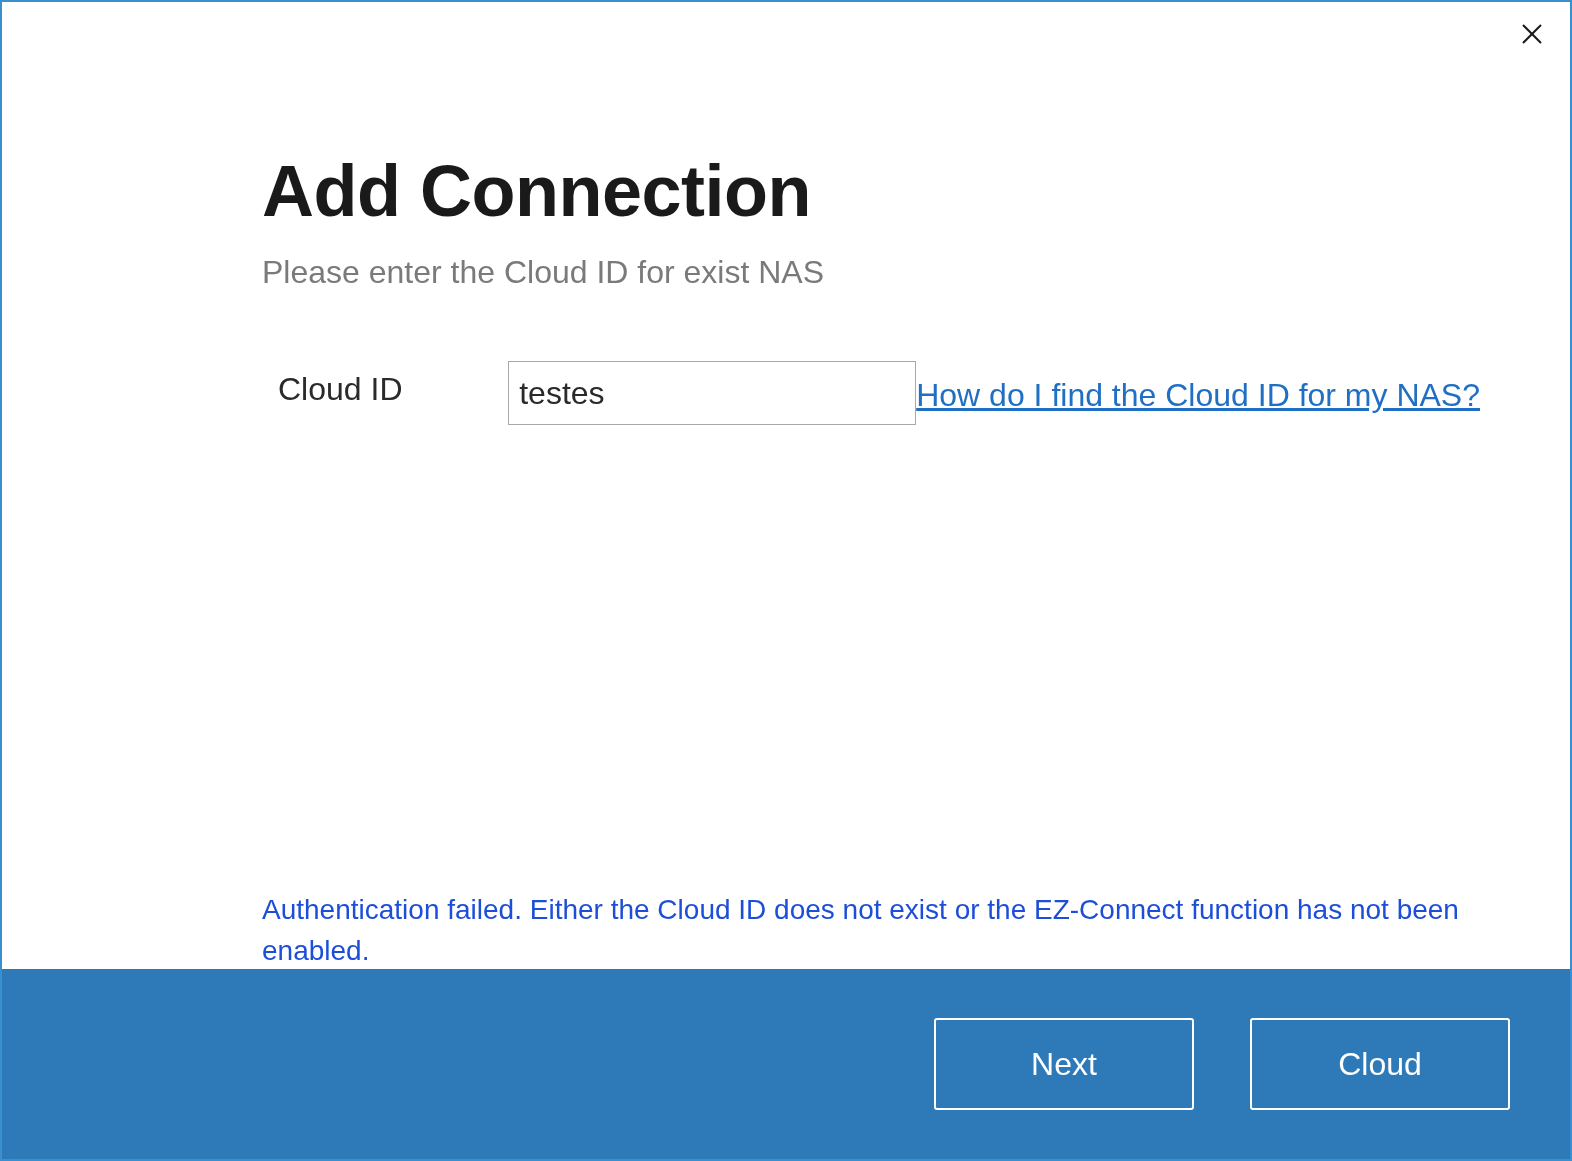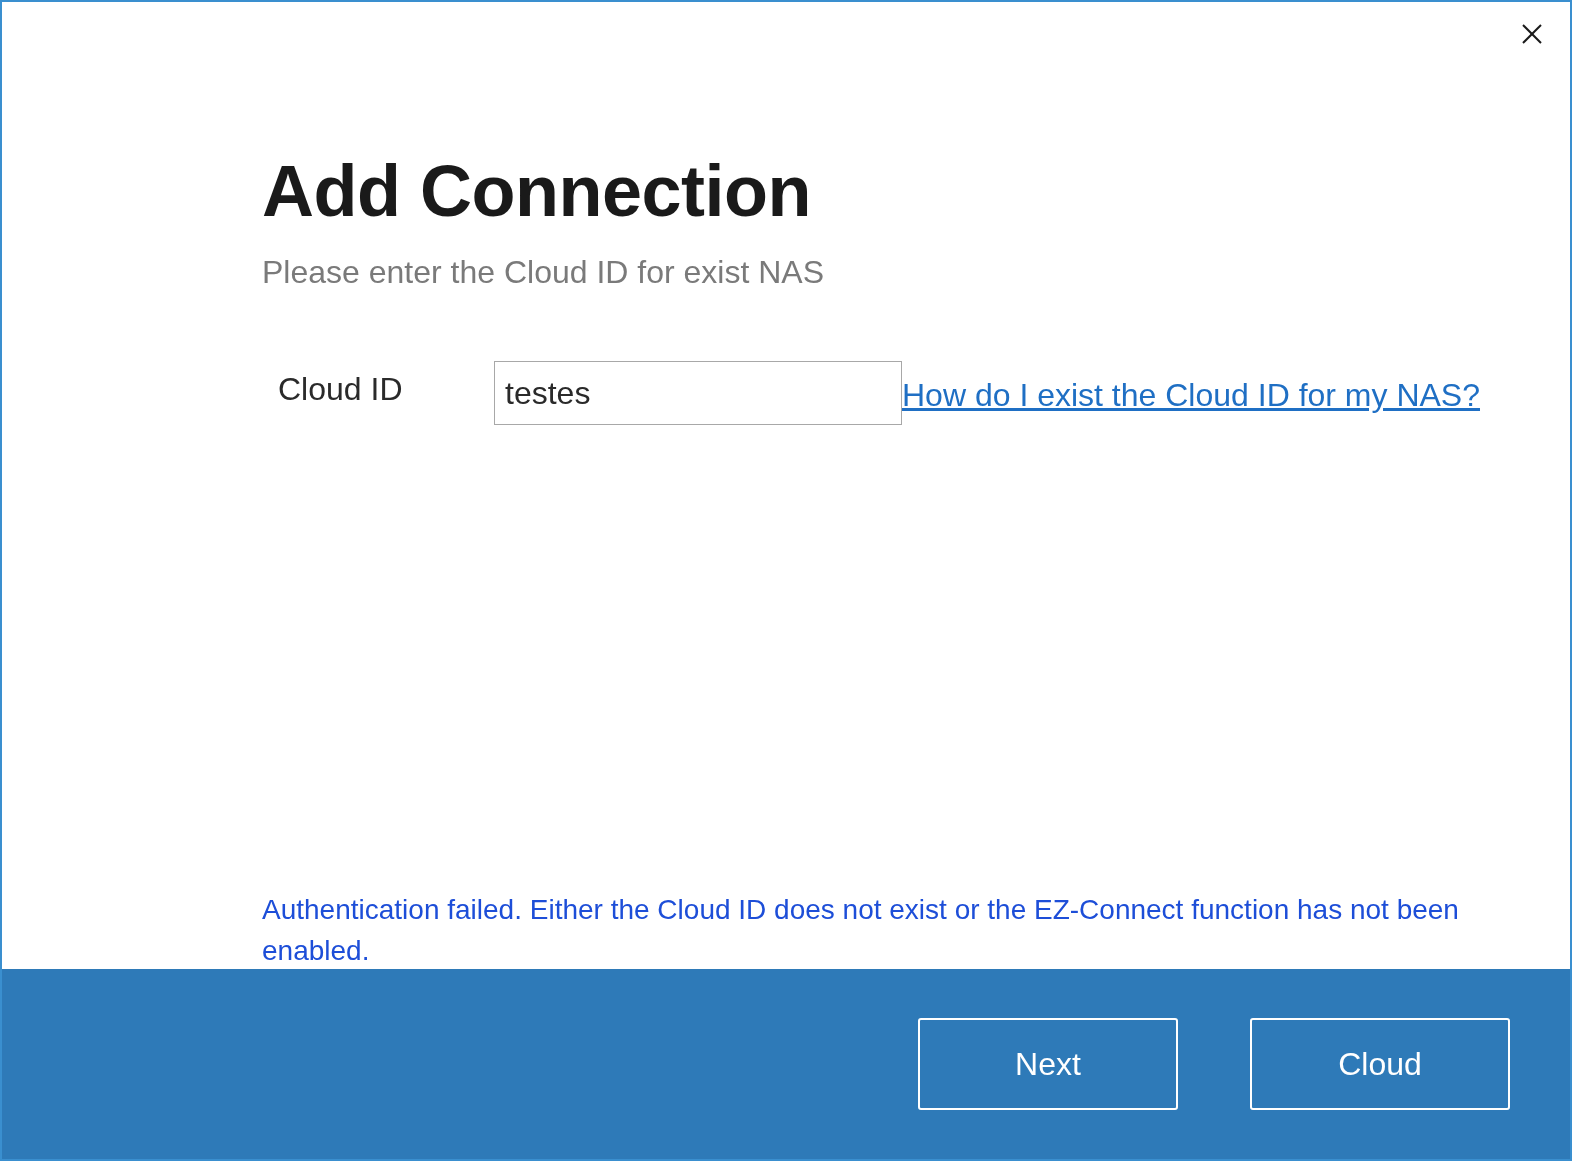--- a/index.html
+++ b/index.html
@@ -97,21 +97,21 @@
       position: absolute;
       bottom: 0;
       left: 0;
       right: 0;
       height: 190px;
       background: #2e7ab8;
       display: flex;
       align-items: center;
       justify-content: flex-end;
       padding-right: 60px;
-      gap: 72px;
+      gap: 56px;
       margin-top: 24px;
     }
     .btn {
       width: 260px;
       height: 92px;
       border: 2px solid #ffffff;
       background: transparent;
       color: #ffffff;
       font-size: 32px;
       font-family: inherit;
@@ -130,21 +130,21 @@
 </div>
 
 <div class="content">
   <h1 class="title">Add Connection</h1>
   <div class="subtitle">Please enter the Cloud ID for exist NAS</div>
 
   <div class="form-row">
     <div class="form-label">Cloud ID</div>
     <div class="form-field-col">
       <input type="text" class="text-input" value="testes" style="">
-      <a class="help-link">How do I exist the Cloud ID for my NAS?</a>
+      <a class="help-link">How do I find the Cloud ID for my NAS?</a>
     </div>
   </div>
 </div>
 
 <div class="error-message">Authentication failed. Either the Cloud ID does not exist or the EZ-Connect function has not been enabled.</div>
 
 <div class="footer">
   <button class="btn">Next</button>
   <button class="btn">Cloud</button>
 </div>

